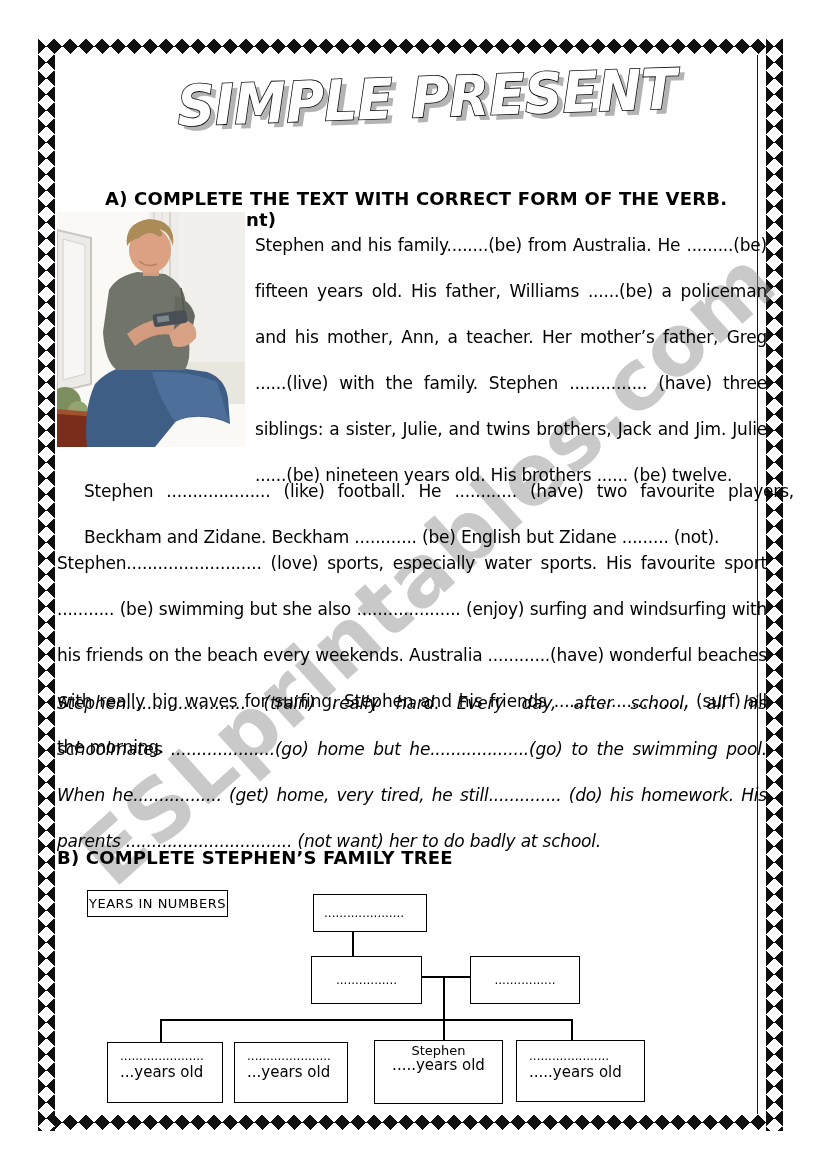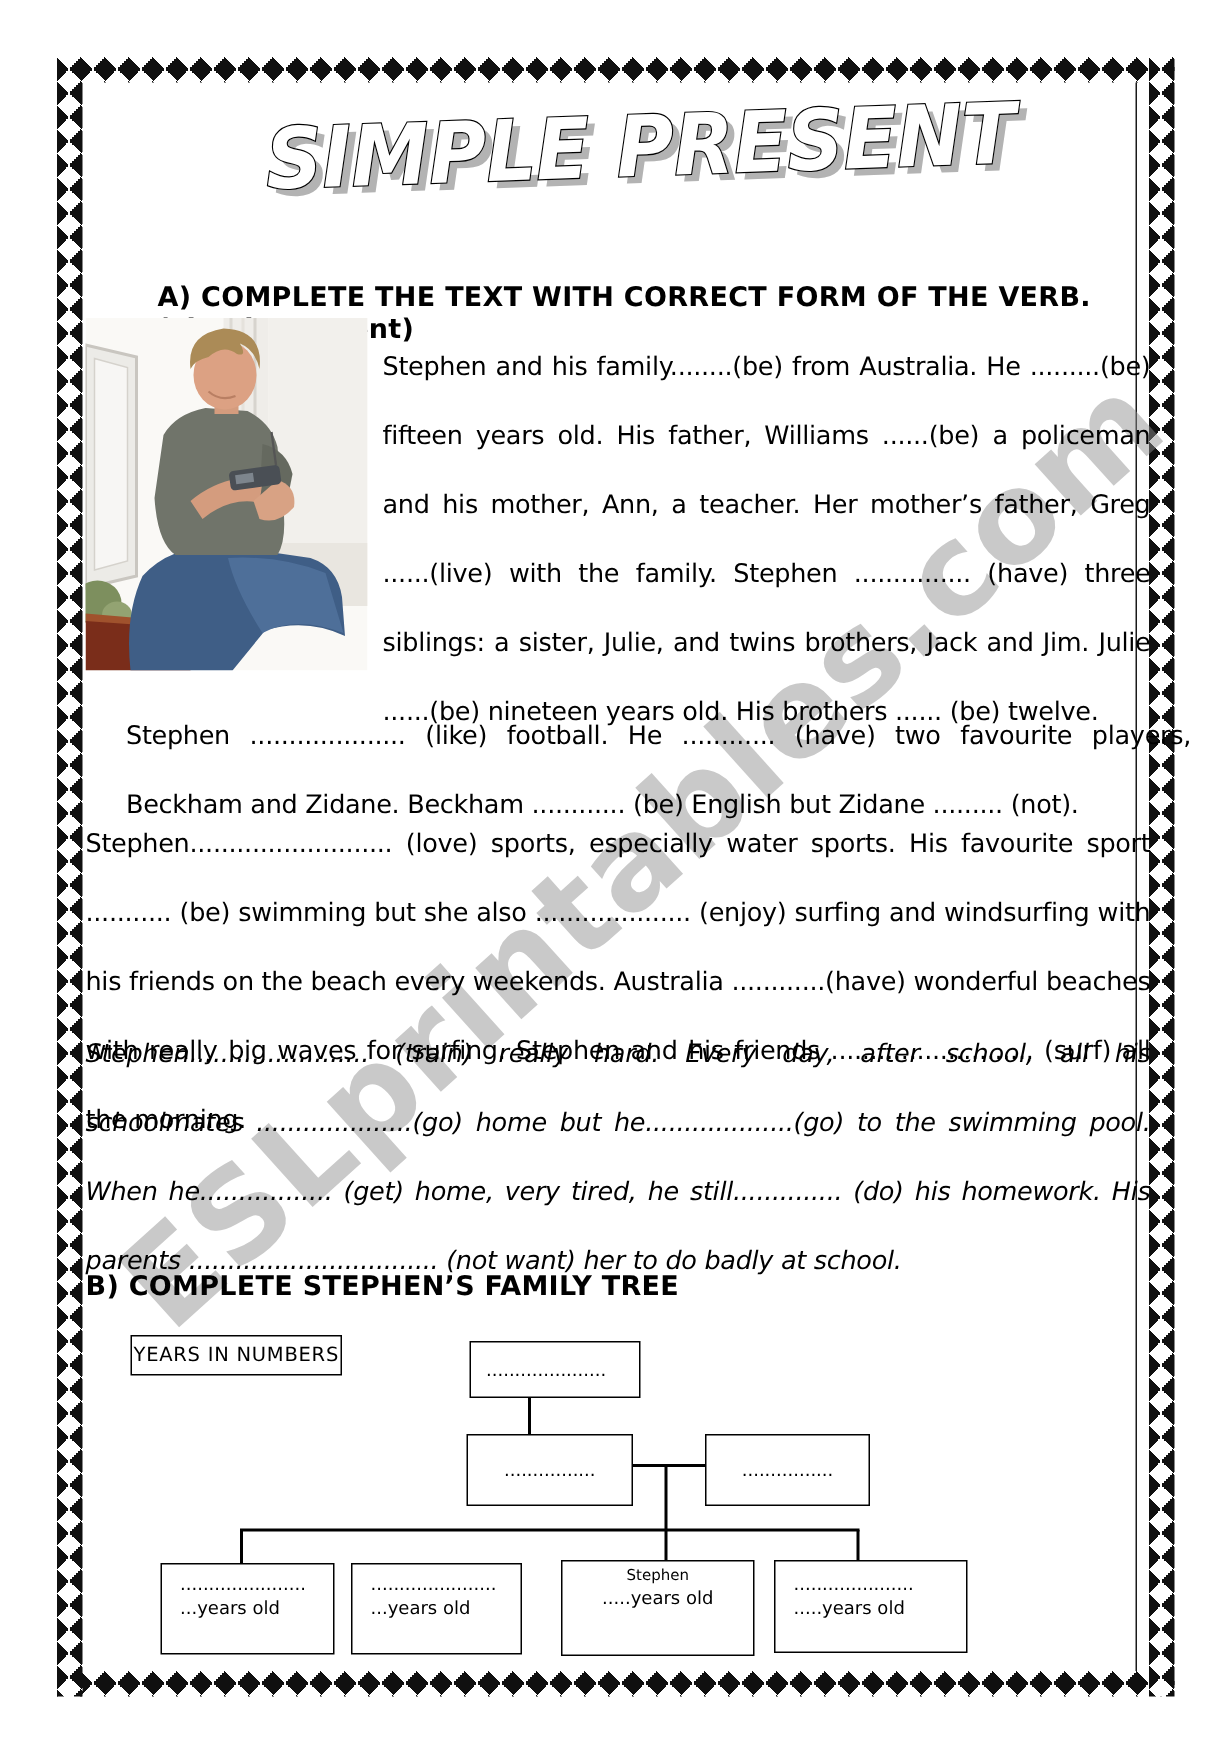--- a/index.html
+++ b/index.html
@@ -42,22 +42,22 @@
   .tbox{position:absolute;border:1.5px solid #000;background:#fff;box-sizing:border-box;}
   .top-box{left:313px;top:894px;width:114px;height:38px;display:flex;align-items:center;padding-left:10px;font-size:12px;}
   .parent-left{left:311px;top:956px;width:111px;height:48px;display:flex;align-items:center;justify-content:center;font-size:12px;}
   .parent-right{left:470px;top:956px;width:110px;height:48px;display:flex;align-items:center;justify-content:center;font-size:12px;}
   .child{padding:7px 4px 0 12px;font-size:12px;}
   .child-1{left:107px;top:1042px;width:116px;height:61px;}
   .child-2{left:234px;top:1042px;width:114px;height:61px;}
   .child-3{left:374px;top:1040px;width:129px;height:64px;text-align:center;padding:5px 0 0 0;}
   .child-4{left:516px;top:1040px;width:129px;height:62px;padding-top:9px;}
   .dots-line{font-size:12px;line-height:13px;display:block;}
-  .age-line{font-size:12px;line-height:19px;display:block;}
-  .small-name{font-size:10px;line-height:10px;display:block;}
+  .age-line{font-size:15px;line-height:19px;display:block;}
+  .small-name{font-size:13px;line-height:10px;display:block;}
 
   .tline{position:absolute;background:#000;}
   .l-v1{left:352px;top:931px;width:2px;height:26px;}
   .l-h1{left:421px;top:976px;width:50px;height:2px;}
   .l-trunk{left:443px;top:977px;width:2px;height:64px;}
   .l-hmain{left:160px;top:1019px;width:413px;height:2px;}
   .l-d1{left:160px;top:1020px;width:2px;height:23px;}
   .l-d4{left:571px;top:1020px;width:2px;height:21px;}
 </style>
 </head>

